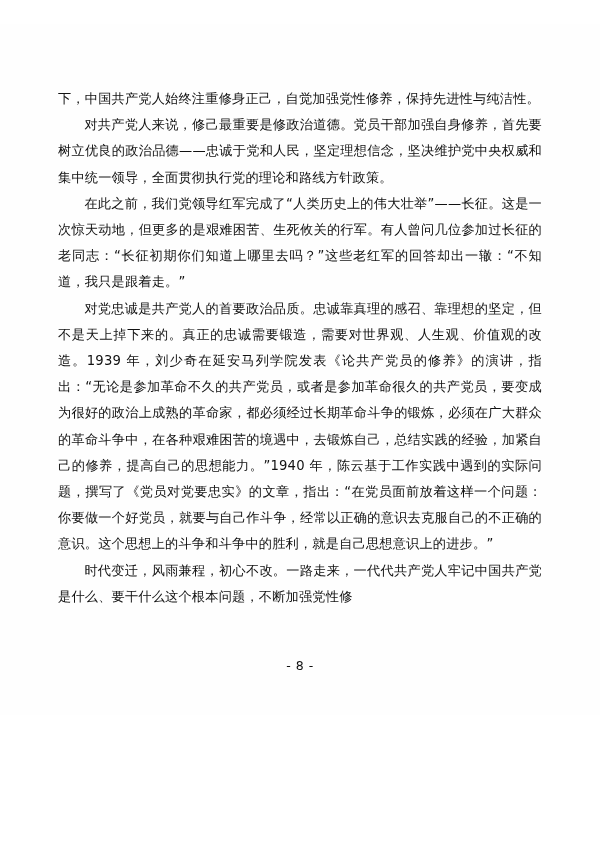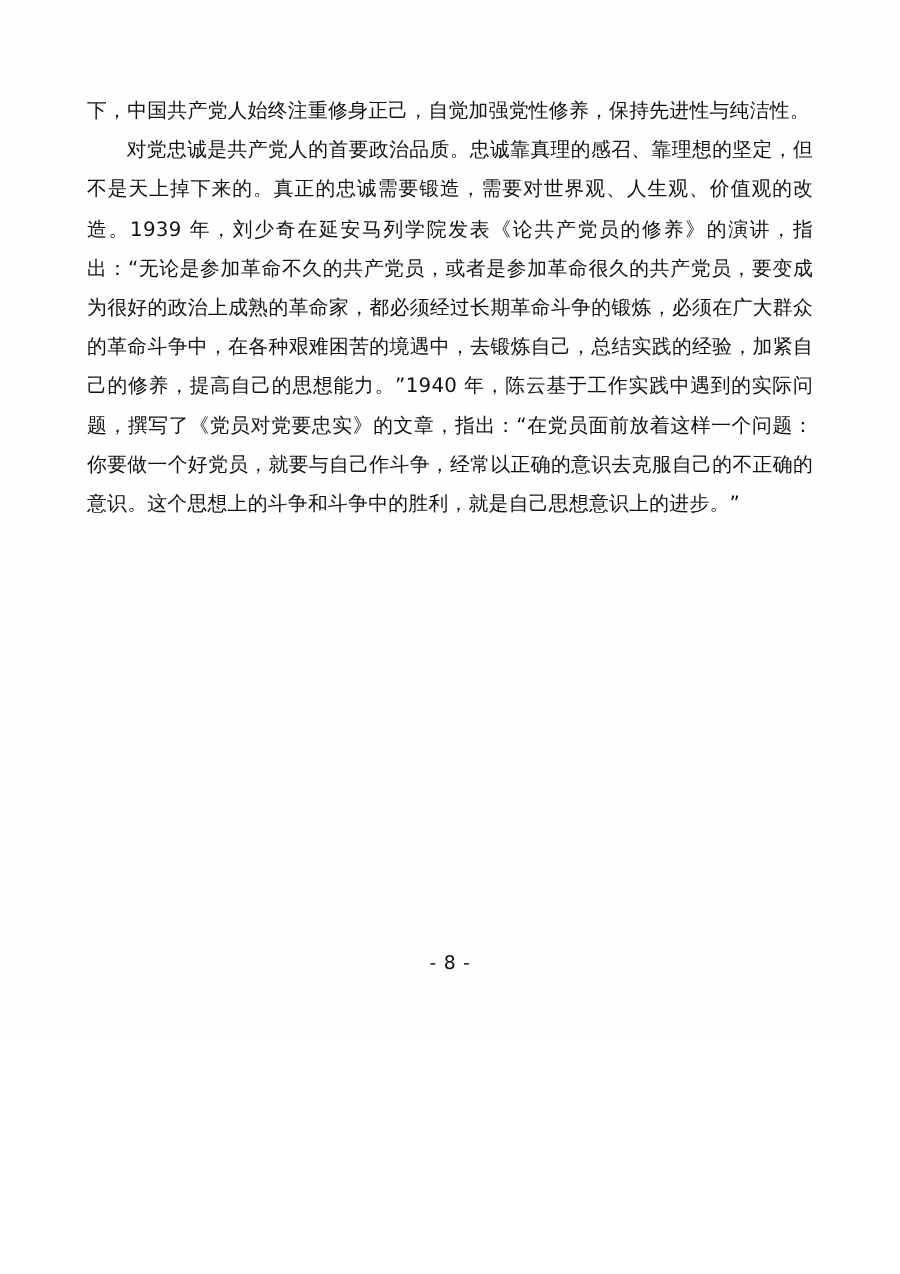--- a/index.html
+++ b/index.html
@@ -14,20 +14,21 @@
     font-family: "DejaVu Sans", "Liberation Sans", sans-serif;
     color: #000000;
   }
   .page {
     position: relative;
     width: 600px;
     height: 691px;
     background: #fefefe;
     box-sizing: border-box;
     padding: 62px 58px 40px 58px;
+    margin-top: 24px;
   }
   .doc-body {
     font-size: 13.2px;
     line-height: 26.2px;
     text-align: justify;
     text-justify: inter-ideograph;
     letter-spacing: 0.2px;
     color: #111111;
   }
   .para {
@@ -48,16 +49,19 @@
     color: #111111;
     letter-spacing: 0.5px;
   }
 </style>
 </head>
 <body>
 
 <div class="page">
   <div class="doc-body">
     <p class="para noindent">下，中国共产党人始终注重修身正己，自觉加强党性修养，保持先进性与纯洁性。</p>
+    <p class="para">对共产党人来说，修己最重要是修政治道德。党员干部加强自身修养，首先要树立优良的政治品德——忠诚于党和人民，坚定理想信念，坚决维护党中央权威和集中统一领导，全面贯彻执行党的理论和路线方针政策。</p>
+    <p class="para">在此之前，我们党领导红军完成了“人类历史上的伟大壮举”——长征。这是一次惊天动地，但更多的是艰难困苦、生死攸关的行军。有人曾问几位参加过长征的老同志：“长征初期你们知道上哪里去吗？”这些老红军的回答却出一辙：“不知道，我只是跟着走。”</p>
     <p class="para">对党忠诚是共产党人的首要政治品质。忠诚靠真理的感召、靠理想的坚定，但不是天上掉下来的。真正的忠诚需要锻造，需要对世界观、人生观、价值观的改造。1939 年，刘少奇在延安马列学院发表《论共产党员的修养》的演讲，指出：“无论是参加革命不久的共产党员，或者是参加革命很久的共产党员，要变成为很好的政治上成熟的革命家，都必须经过长期革命斗争的锻炼，必须在广大群众的革命斗争中，在各种艰难困苦的境遇中，去锻炼自己，总结实践的经验，加紧自己的修养，提高自己的思想能力。”1940 年，陈云基于工作实践中遇到的实际问题，撰写了《党员对党要忠实》的文章，指出：“在党员面前放着这样一个问题：你要做一个好党员，就要与自己作斗争，经常以正确的意识去克服自己的不正确的意识。这个思想上的斗争和斗争中的胜利，就是自己思想意识上的进步。”</p>
+    <p class="para">时代变迁，风雨兼程，初心不改。一路走来，一代代共产党人牢记中国共产党是什么、要干什么这个根本问题，不断加强党性修</p>
   </div>
   <div class="footer">- 8 -</div>
 </div>
 
 </body></html>

